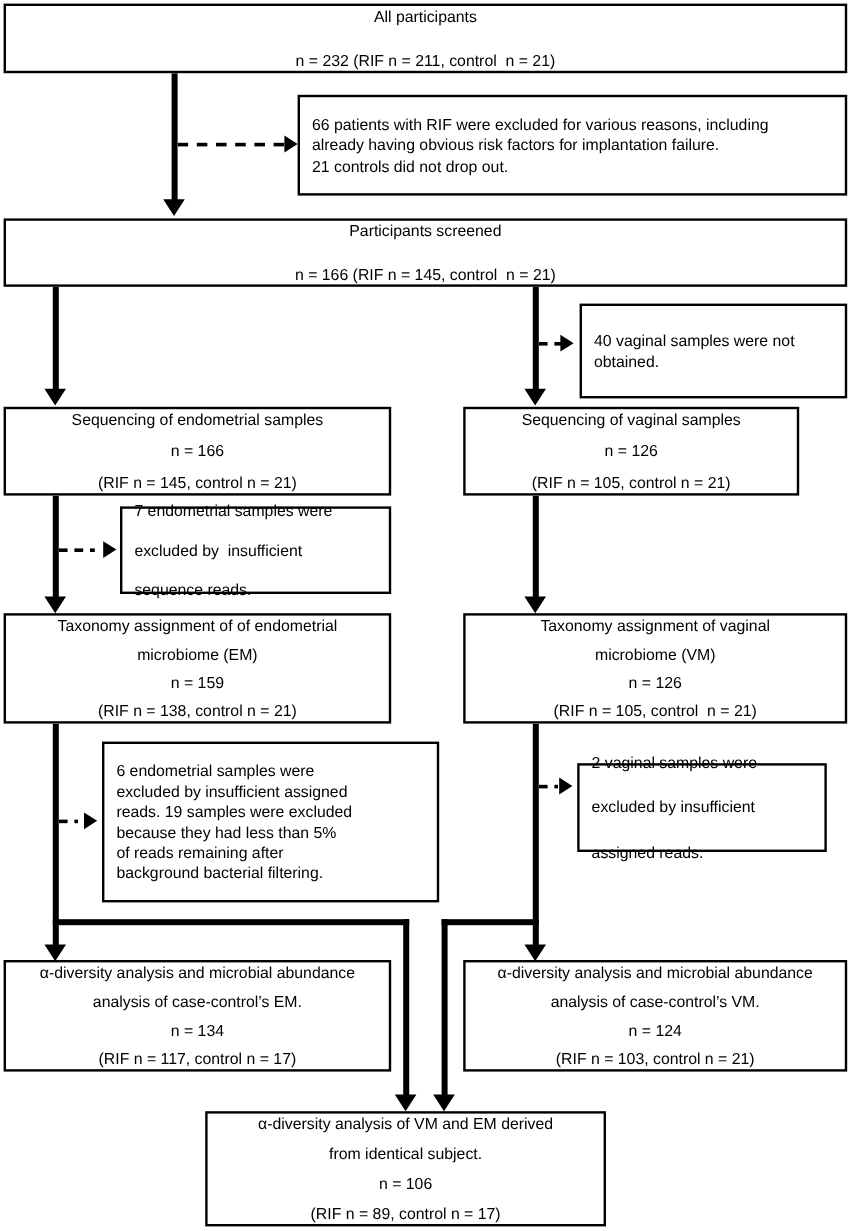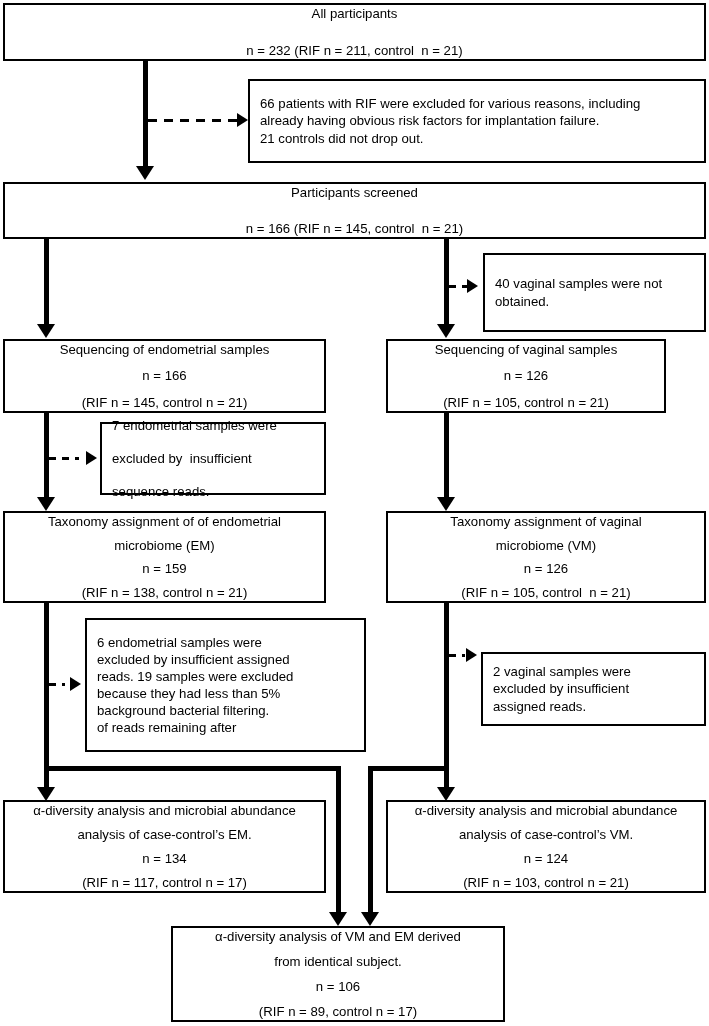--- a/index.html
+++ b/index.html
@@ -168,31 +168,31 @@
   <div class="arrowdown" style="left:37px; top:787px;"></div>
 
   <div class="dashline short" style="left:49px; top:683px; width:16px;"></div>
   <div class="arrowright" style="left:70px; top:677px;"></div>
 
   <div class="node leftal" style="left:85px; top:618px; width:281px; height:134px;">
     <span class="line">6 endometrial samples were</span>
     <span class="line">excluded by insufficient assigned</span>
     <span class="line">reads. 19 samples were excluded</span>
     <span class="line">because they had less than 5%</span>
+    <span class="line">of reads remaining after</span>
     <span class="line">background bacterial filtering.</span>
-    <span class="line">of reads remaining after</span>
   </div>
 
   <div class="vline" style="left:444px; top:603px; width:5px; height:185px;"></div>
   <div class="arrowdown" style="left:437px; top:787px;"></div>
 
   <div class="dashline short" style="left:449px; top:654px; width:16px;"></div>
   <div class="arrowright" style="left:466px; top:648px;"></div>
 
-  <div class="node leftal" style="left:481px; top:652px; width:225px; height:74px;">
+  <div class="node leftal" style="left:481px; top:636px; width:208px; height:74px;gap:20px;">
     <span class="line">2 vaginal samples were</span>
     <span class="line">excluded by insufficient</span>
     <span class="line">assigned reads.</span>
   </div>
 
   <div class="hline" style="left:44px; top:766px; width:297px; height:5px;"></div>
   <div class="vline" style="left:336px; top:766px; width:5px; height:147px;"></div>
   <div class="arrowdown" style="left:329px; top:912px;"></div>
 
   <div class="hline" style="left:368px; top:766px; width:81px; height:5px;"></div>

